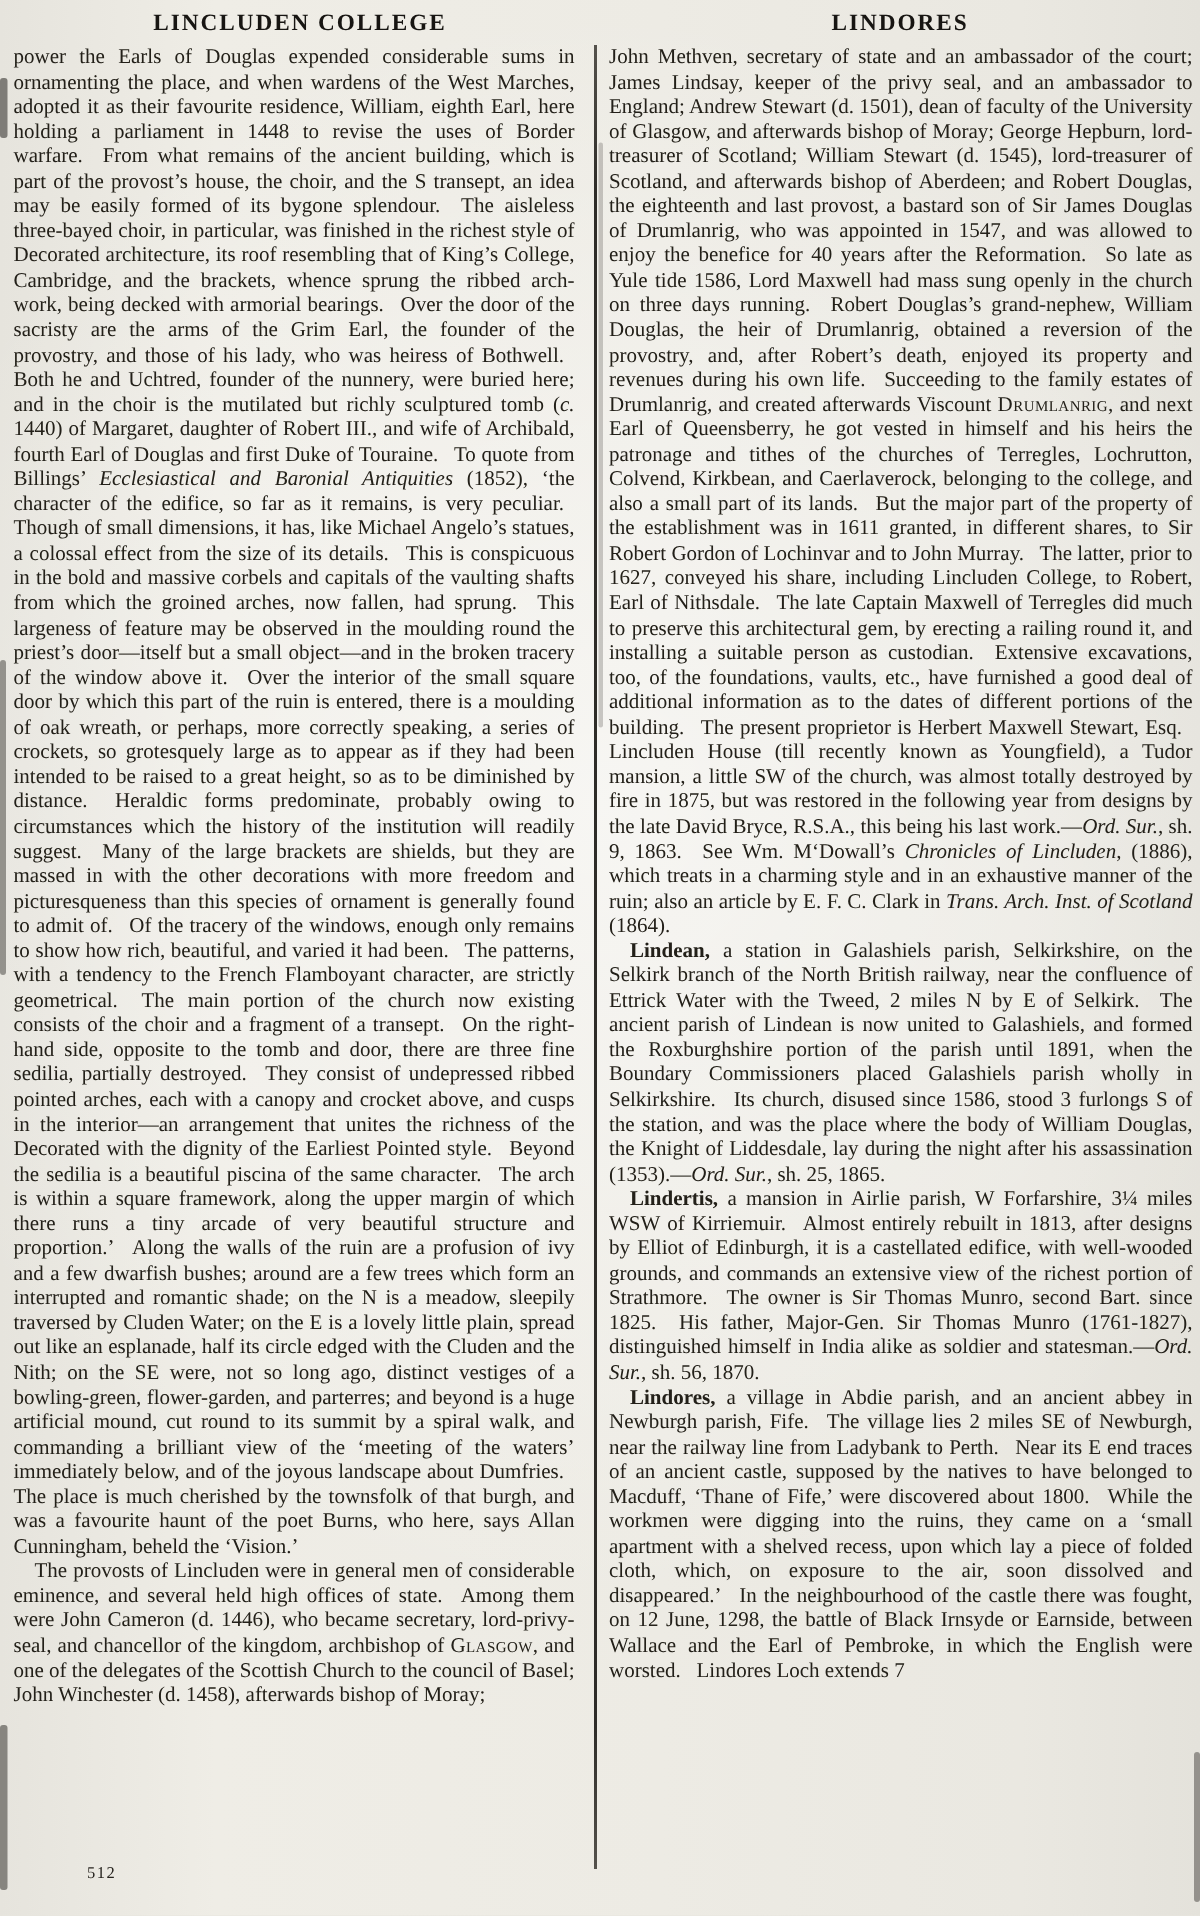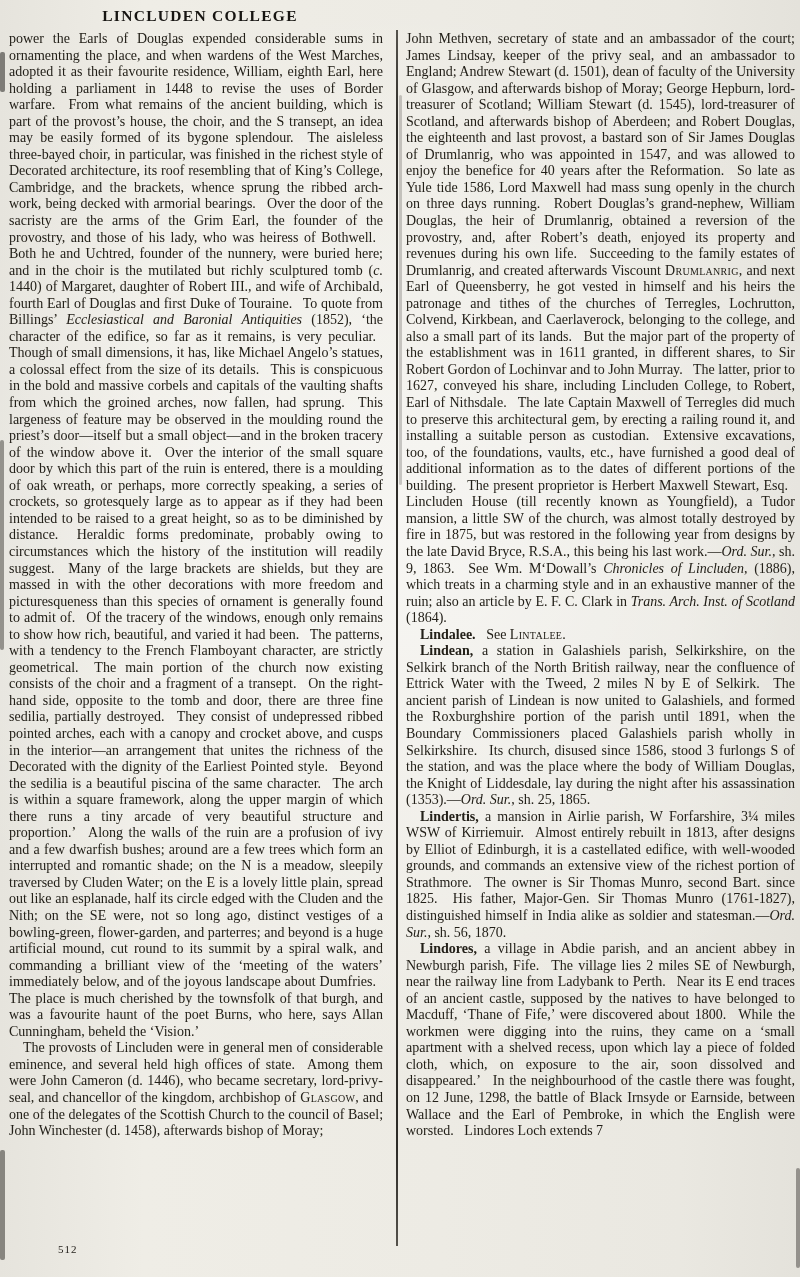--- a/index.html
+++ b/index.html
@@ -70,30 +70,30 @@
   .a4 { left: 796px; top: 1168px; width: 4px; height: 100px; background: rgba(95,92,86,0.6); border-radius: 2px; }
   .a5 { left: 399px; top: 95px; width: 3px; height: 390px; background: rgba(60,57,52,0.25); border-radius: 2px; }
 </style>
 </head>
 <body>
 
 <div class="page">
 
   <div class="headers">
     <div class="head">LINCLUDEN COLLEGE</div>
+    <div class="head">LINDORES</div>
   </div>
 
   <div class="cols">
     <div class="col col-left">
         <p class="para"><span>power the Earls of Douglas expended considerable sums in ornamenting the place, and when wardens of the West Marches, adopted it as their favourite residence, William, eighth Earl, here holding a parliament in 1448 to revise the uses of Border warfare.  From what remains of the ancient building, which is part of the provost’s house, the choir, and the S transept, an idea may be easily formed of its bygone splendour.  The aisleless three-bayed choir, in particular, was finished in the richest style of Decorated architecture, its roof resembling that of King’s College, Cambridge, and the brackets, whence sprung the ribbed arch-work, being decked with armorial bearings.  Over the door of the sacristy are the arms of the Grim Earl, the founder of the provostry, and those of his lady, who was heiress of Bothwell.  Both he and Uchtred, founder of the nunnery, were buried here; and in the choir is the mutilated but richly sculptured tomb (</span><span class="it">c.</span><span> 1440) of Margaret, daughter of Robert III., and wife of Archibald, fourth Earl of Douglas and first Duke of Touraine.  To quote from Billings’ </span><span class="it">Ecclesiastical and Baronial Antiquities</span><span> (1852), ‘the character of the edifice, so far as it remains, is very peculiar.  Though of small dimensions, it has, like Michael Angelo’s statues, a colossal effect from the size of its details.  This is conspicuous in the bold and massive corbels and capitals of the vaulting shafts from which the groined arches, now fallen, had sprung.  This largeness of feature may be observed in the moulding round the priest’s door—itself but a small object—and in the broken tracery of the window above it.  Over the interior of the small square door by which this part of the ruin is entered, there is a moulding of oak wreath, or perhaps, more correctly speaking, a series of crockets, so grotesquely large as to appear as if they had been intended to be raised to a great height, so as to be diminished by distance.  Heraldic forms predominate, probably owing to circumstances which the history of the institution will readily suggest.  Many of the large brackets are shields, but they are massed in with the other decorations with more freedom and picturesqueness than this species of ornament is generally found to admit of.  Of the tracery of the windows, enough only remains to show how rich, beautiful, and varied it had been.  The patterns, with a tendency to the French Flamboyant character, are strictly geometrical.  The main portion of the church now existing consists of the choir and a fragment of a transept.  On the right-hand side, opposite to the tomb and door, there are three fine sedilia, partially destroyed.  They consist of undepressed ribbed pointed arches, each with a canopy and crocket above, and cusps in the interior—an arrangement that unites the richness of the Decorated with the dignity of the Earliest Pointed style.  Beyond the sedilia is a beautiful piscina of the same character.  The arch is within a square framework, along the upper margin of which there runs a tiny arcade of very beautiful structure and proportion.’  Along the walls of the ruin are a profusion of ivy and a few dwarfish bushes; around are a few trees which form an interrupted and romantic shade; on the N is a meadow, sleepily traversed by Cluden Water; on the E is a lovely little plain, spread out like an esplanade, half its circle edged with the Cluden and the Nith; on the SE were, not so long ago, distinct vestiges of a bowling-green, flower-garden, and parterres; and beyond is a huge artificial mound, cut round to its summit by a spiral walk, and commanding a brilliant view of the ‘meeting of the waters’ immediately below, and of the joyous landscape about Dumfries.  The place is much cherished by the townsfolk of that burgh, and was a favourite haunt of the poet Burns, who here, says Allan Cunningham, beheld the ‘Vision.’</span></p>
         <p class="para indent"><span>The provosts of Lincluden were in general men of considerable eminence, and several held high offices of state.  Among them were John Cameron (d. 1446), who became secretary, lord-privy-seal, and chancellor of the kingdom, archbishop of </span><span class="sc">Glasgow</span><span>, and one of the delegates of the Scottish Church to the council of Basel; John Winchester (d. 1458), afterwards bishop of Moray;</span></p>
       </div>
     <div class="col col-right">
         <p class="para"><span>John Methven, secretary of state and an ambassador of the court; James Lindsay, keeper of the privy seal, and an ambassador to England; Andrew Stewart (d. 1501), dean of faculty of the University of Glasgow, and afterwards bishop of Moray; George Hepburn, lord-treasurer of Scotland; William Stewart (d. 1545), lord-treasurer of Scotland, and afterwards bishop of Aberdeen; and Robert Douglas, the eighteenth and last provost, a bastard son of Sir James Douglas of Drumlanrig, who was appointed in 1547, and was allowed to enjoy the benefice for 40 years after the Reformation.  So late as Yule tide 1586, Lord Maxwell had mass sung openly in the church on three days running.  Robert Douglas’s grand-nephew, William Douglas, the heir of Drumlanrig, obtained a reversion of the provostry, and, after Robert’s death, enjoyed its property and revenues during his own life.  Succeeding to the family estates of Drumlanrig, and created afterwards Viscount </span><span class="sc">Drumlanrig</span><span>, and next Earl of Queensberry, he got vested in himself and his heirs the patronage and tithes of the churches of Terregles, Lochrutton, Colvend, Kirkbean, and Caerlaverock, belonging to the college, and also a small part of its lands.  But the major part of the property of the establishment was in 1611 granted, in different shares, to Sir Robert Gordon of Lochinvar and to John Murray.  The latter, prior to 1627, conveyed his share, including Lincluden College, to Robert, Earl of Nithsdale.  The late Captain Maxwell of Terregles did much to preserve this architectural gem, by erecting a railing round it, and installing a suitable person as custodian.  Extensive excavations, too, of the foundations, vaults, etc., have furnished a good deal of additional information as to the dates of different portions of the building.  The present proprietor is Herbert Maxwell Stewart, Esq.  Lincluden House (till recently known as Youngfield), a Tudor mansion, a little SW of the church, was almost totally destroyed by fire in 1875, but was restored in the following year from designs by the late David Bryce, R.S.A., this being his last work.—</span><span class="it">Ord. Sur.</span><span>, sh. 9, 1863.  See Wm. M‘Dowall’s </span><span class="it">Chronicles of Lincluden</span><span>, (1886), which treats in a charming style and in an exhaustive manner of the ruin; also an article by E. F. C. Clark in </span><span class="it">Trans. Arch. Inst. of Scotland</span><span> (1864).</span></p>
-        <p class="para indent"><span class="bd">Lindalee.</span><span>  See </span><span class="sc">Lintalee</span><span>.</span></p>
         <p class="para indent"><span class="bd">Lindean,</span><span> a station in Galashiels parish, Selkirkshire, on the Selkirk branch of the North British railway, near the confluence of Ettrick Water with the Tweed, 2 miles N by E of Selkirk.  The ancient parish of Lindean is now united to Galashiels, and formed the Roxburghshire portion of the parish until 1891, when the Boundary Commissioners placed Galashiels parish wholly in Selkirkshire.  Its church, disused since 1586, stood 3 furlongs S of the station, and was the place where the body of William Douglas, the Knight of Liddesdale, lay during the night after his assassination (1353).—</span><span class="it">Ord. Sur.</span><span>, sh. 25, 1865.</span></p>
         <p class="para indent"><span class="bd">Lindertis,</span><span> a mansion in Airlie parish, W Forfarshire, 3¼ miles WSW of Kirriemuir.  Almost entirely rebuilt in 1813, after designs by Elliot of Edinburgh, it is a castellated edifice, with well-wooded grounds, and commands an extensive view of the richest portion of Strathmore.  The owner is Sir Thomas Munro, second Bart. since 1825.  His father, Major-Gen. Sir Thomas Munro (1761-1827), distinguished himself in India alike as soldier and statesman.—</span><span class="it">Ord. Sur.</span><span>, sh. 56, 1870.</span></p>
         <p class="para indent"><span class="bd">Lindores,</span><span> a village in Abdie parish, and an ancient abbey in Newburgh parish, Fife.  The village lies 2 miles SE of Newburgh, near the railway line from Ladybank to Perth.  Near its E end traces of an ancient castle, supposed by the natives to have belonged to Macduff, ‘Thane of Fife,’ were discovered about 1800.  While the workmen were digging into the ruins, they came on a ‘small apartment with a shelved recess, upon which lay a piece of folded cloth, which, on exposure to the air, soon dissolved and disappeared.’  In the neighbourhood of the castle there was fought, on 12 June, 1298, the battle of Black Irnsyde or Earnside, between Wallace and the Earl of Pembroke, in which the English were worsted.  Lindores Loch extends 7</span></p>
       </div>
   </div>
 
   <div class="divider"></div>
 
   <div class="page-number">512</div>
 

